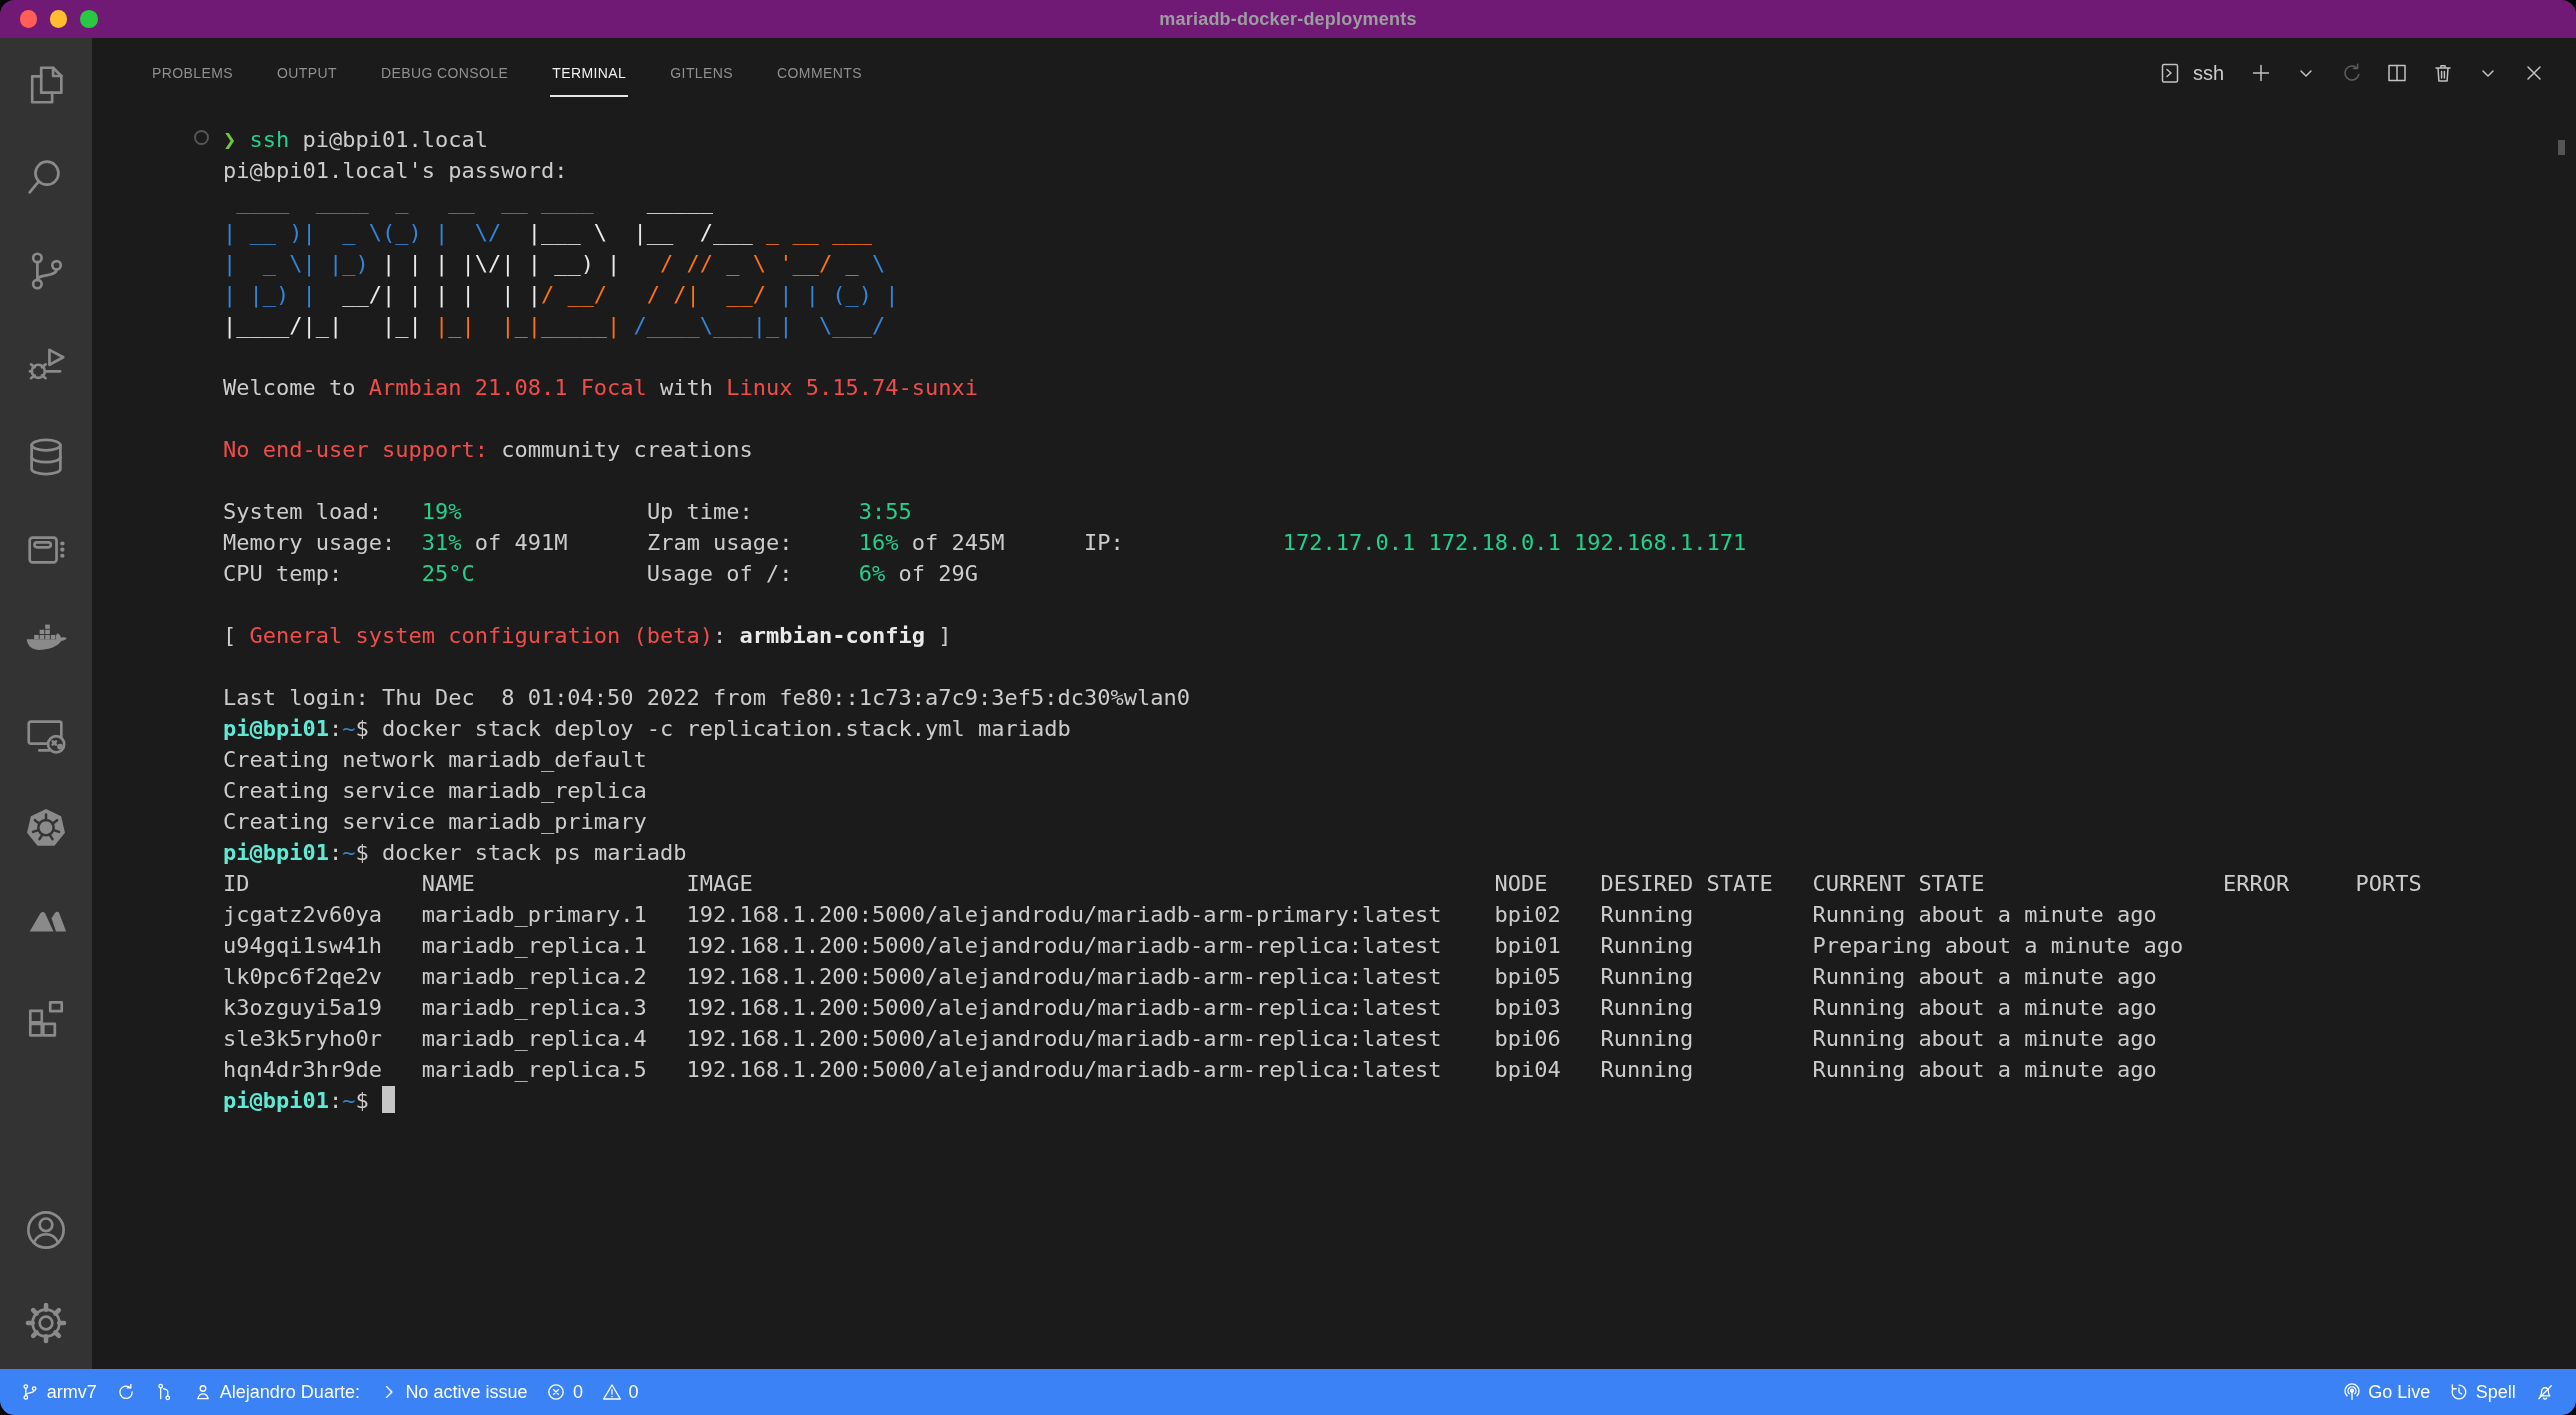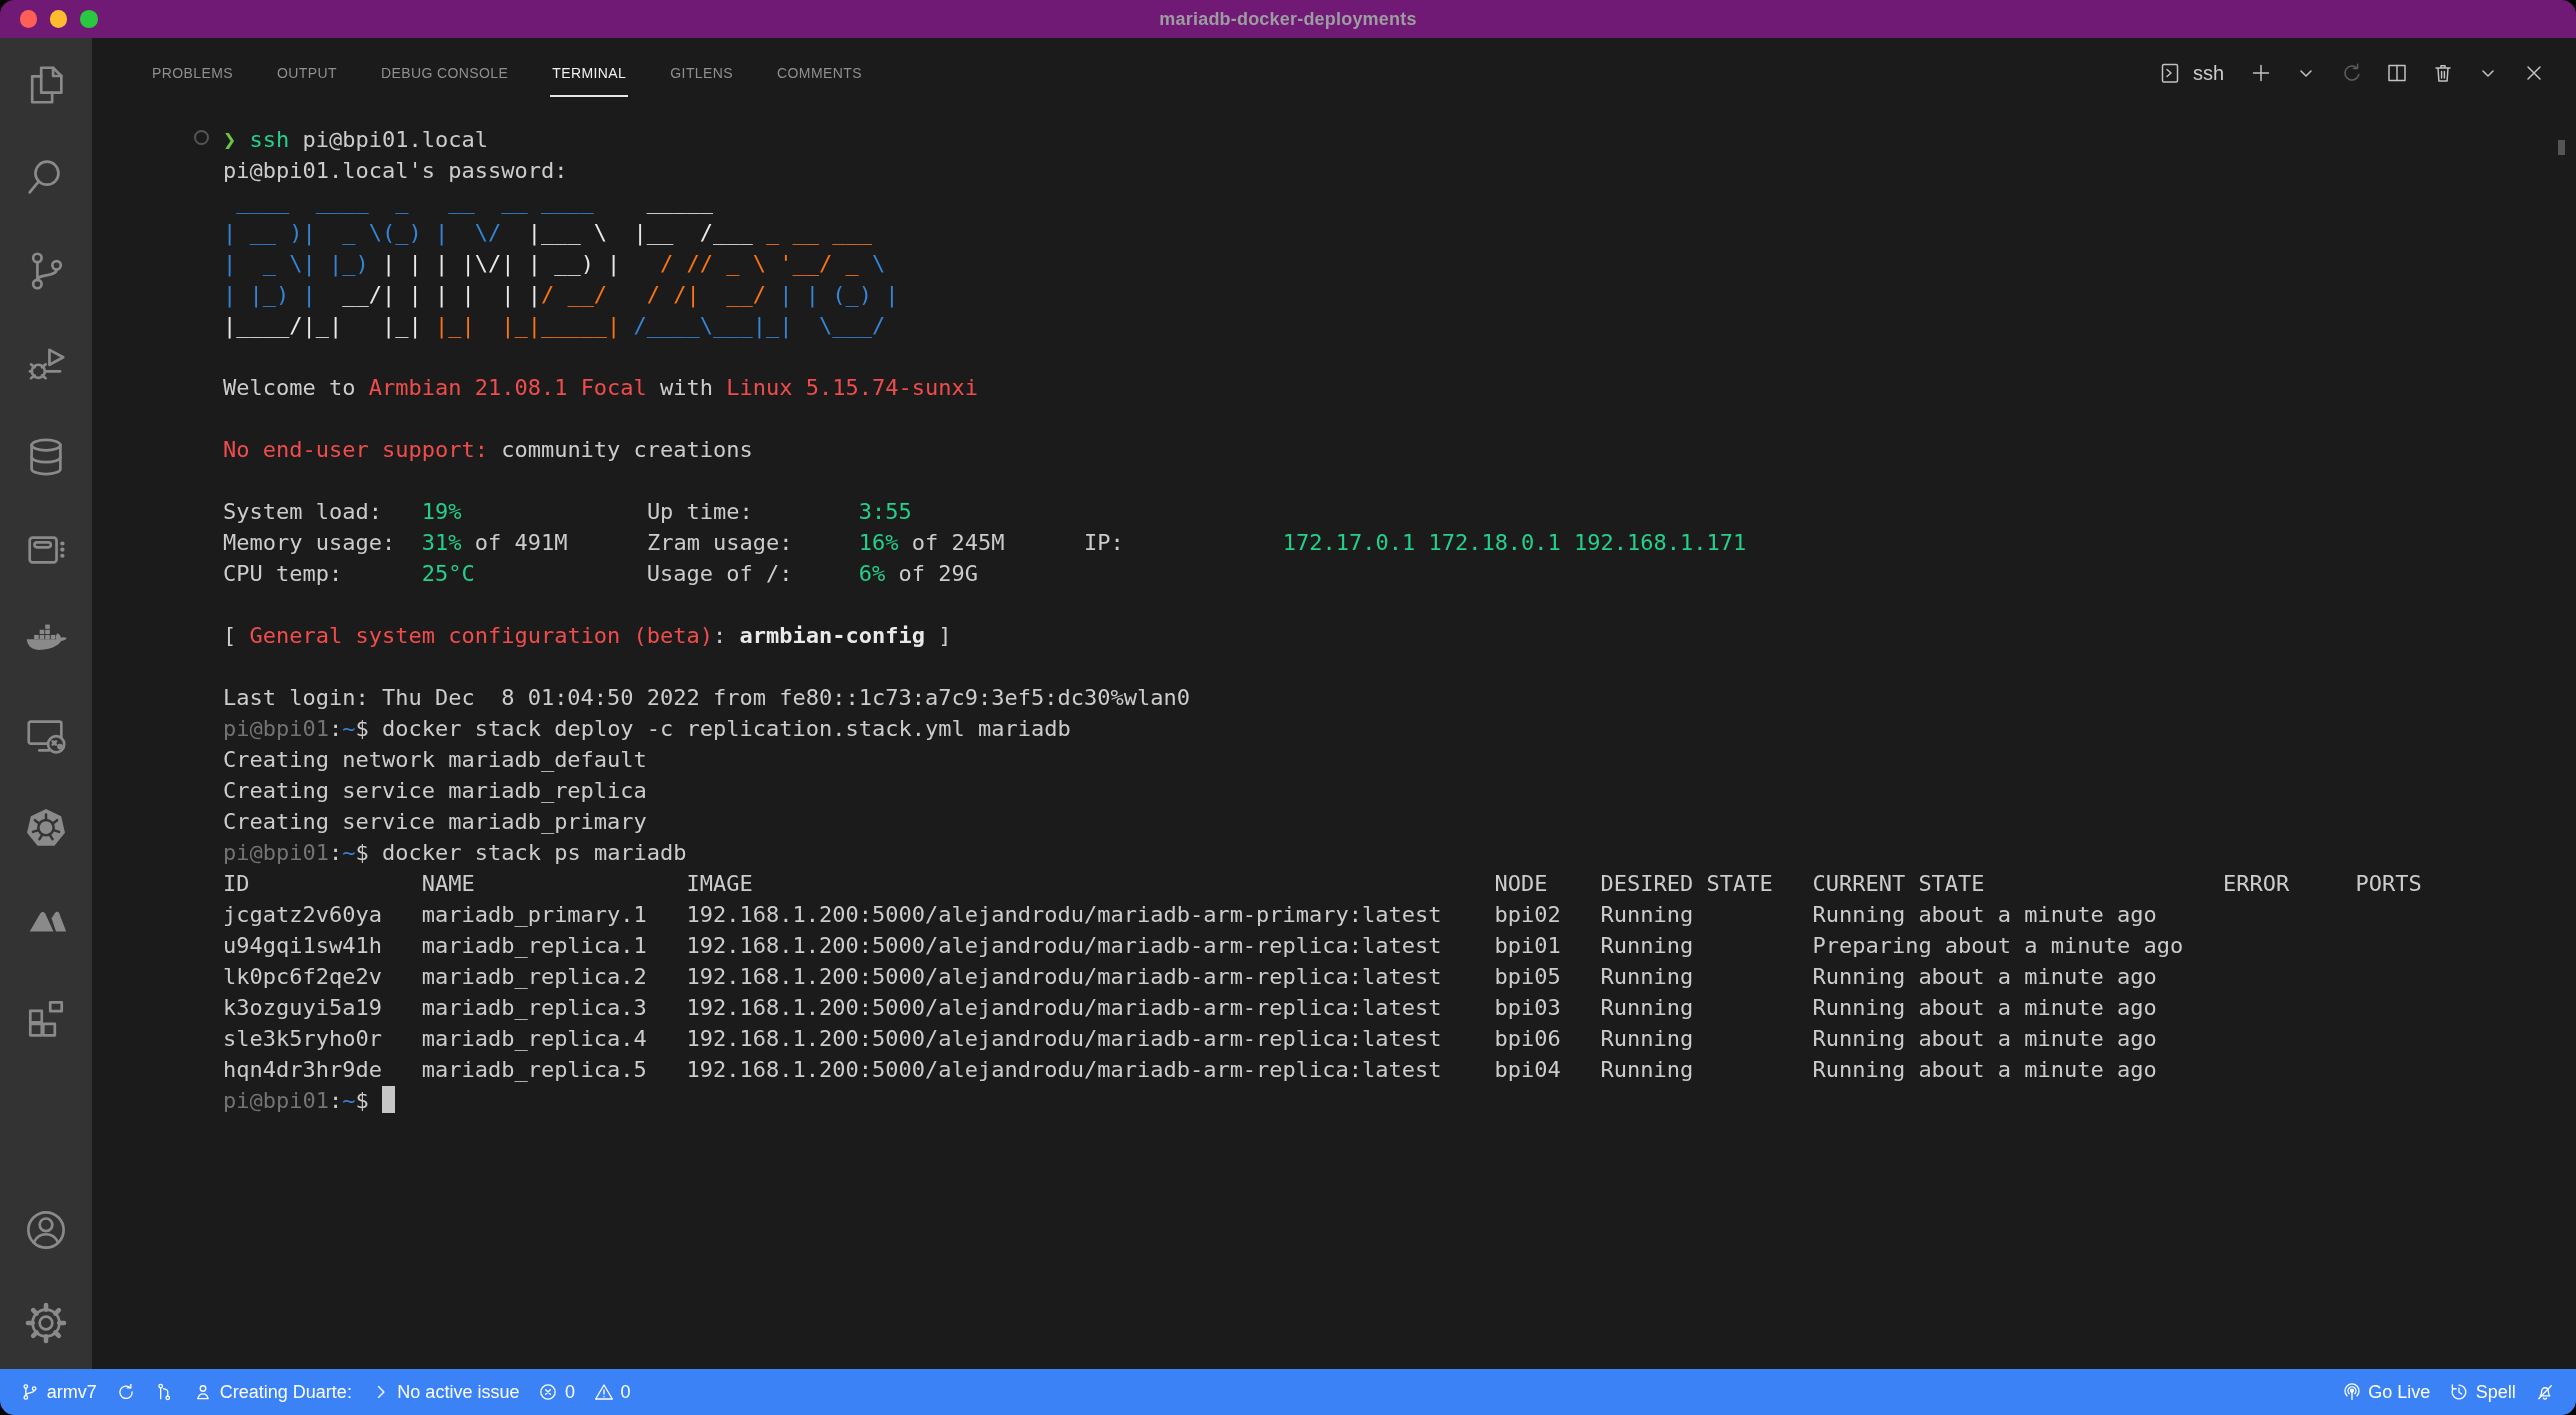--- a/index.html
+++ b/index.html
@@ -31,21 +31,21 @@
   .act { width:25.5px; height:25.5px; display:flex; align-items:center; justify-content:center; cursor:pointer; }
   .act svg { width:24px; height:24px; fill:none; stroke:currentColor; stroke-width:1.5; stroke-linecap:round; stroke-linejoin:round; }
   .act.dim { color:#5d5d5d; }
   .ssh-label { font-size:20px; color:#cccccc; margin:0 4px 0 -9.4px; }
 
   
   .term { flex:1; position:relative; padding:16px 0 0 131px; overflow:hidden;
           font-family:"DejaVu Sans Mono", monospace; font-size:22px; line-height:31px; color:#cccccc; }
   .term-line { white-space:pre; min-height:31px; }
   .c-def{ color:#cccccc; } .c-red{ color:#f14c4c; } .c-grn{ color:#23d18b; }
-  .c-bgrn{ color:#737373; font-weight:normal; } .c-lime{ color:#6ec43a; }
+  .c-bgrn{ color:#5eead4; font-weight:bold; } .c-lime{ color:#6ec43a; }
   .c-blu{ color:#3584d6; } .c-wht{ color:#e9e9e9; } .c-gry{ color:#f97316; }
   .c-bwht{ color:#e9e9e9; font-weight:bold; }
   .cursor { display:inline-block; width:12.7px; height:27.5px; background:#c6c6c6; vertical-align:-5.4px; }
   .gutter-ring { position:absolute; left:102px; top:22px; width:14.8px; height:14.8px; border:2.7px solid #555555; border-radius:50%; }
   .scroll-thumb { position:absolute; right:11.4px; top:32px; width:6.7px; height:14.8px; background:#555555; }
 
   
   .statusbar { height:46px; flex:none; background:#3b82f6; color:#ffffff; display:flex; align-items:center; font-size:18px; padding:0 12px 0 10.7px; }
   .sb-group { display:flex; align-items:center; }
   .sb-group.right { margin-left:auto; }
@@ -307,21 +307,21 @@
             </svg>
           </span>
         </span>
         <span class="sb-item">
           <span style="display: flex;">
             <svg viewBox="0 0 24 24">
               <circle cx="12" cy="7.8" r="3.3"></circle>
               <path d="M5.8 20c1-4 3.3-5.7 6.2-5.7s5.2 1.7 6.2 5.7z"></path>
             </svg>
           </span>
-          <span>Creating Duarte:</span>
+          <span>Alejandro Duarte:</span>
         </span>
         <span class="sb-item">
           <span style="display: flex;">
             <svg viewBox="0 0 24 24">
               <path d="M9 5.5l6.5 6.5L9 18.5"></path>
             </svg>
           </span>
           <span>No active issue</span>
         </span>
         <span class="sb-item">

